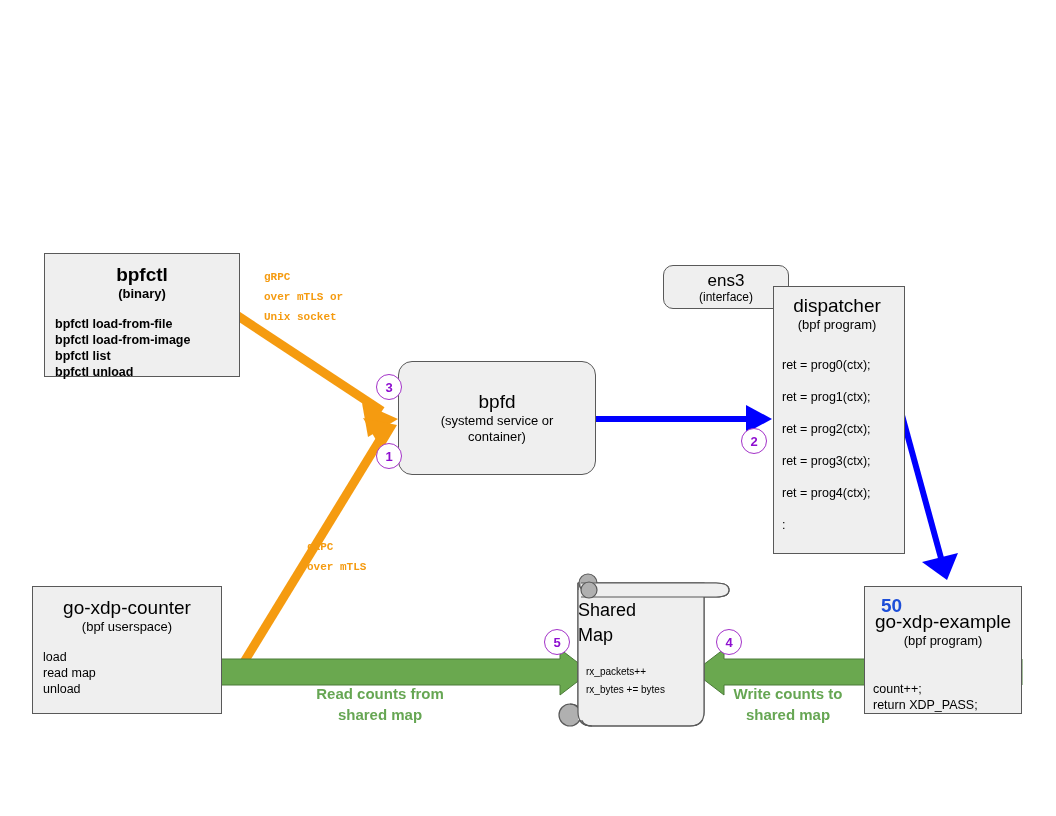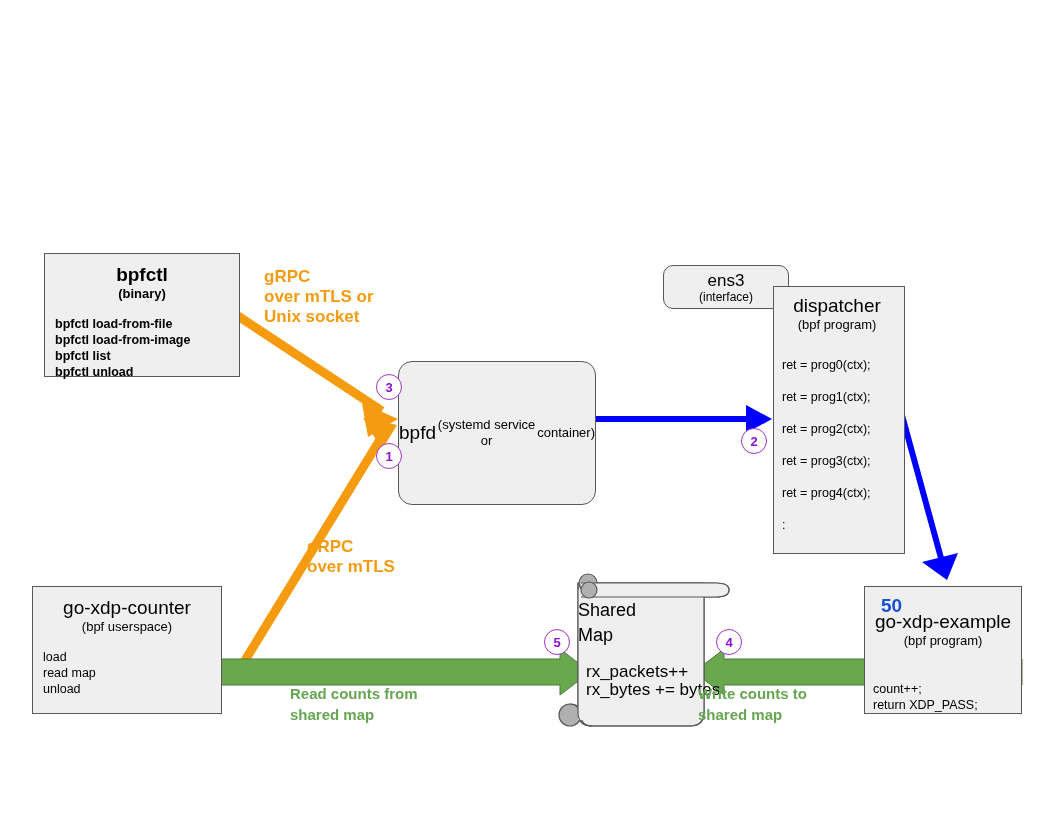--- a/index.html
+++ b/index.html
@@ -9,28 +9,28 @@
     color:#000000;
   }
   #stage{position:absolute;inset:0;width:1056px;height:816px;}
   svg.layer{position:absolute;left:0;top:0;width:1056px;height:816px;overflow:visible;}
   .node{position:absolute;box-sizing:border-box;background:#efefef;border:1px solid #595959;}
   .node .title{font-size:19px;text-align:center;line-height:22px;}
   .node .sub{font-size:13px;text-align:center;line-height:16px;}
   .node .body{font-size:12.5px;line-height:16px;text-align:left;}
   .rounded{border-radius:14px;}
   .label{position:absolute;font-weight:bold;line-height:20px;white-space:pre;}
-  .label.orange{color:#f59b10;font-size:17px;}
-  .label.green{color:#66a653;font-size:15px;text-align:left;line-height:21px;}
+  .label.orange{color:#f59b10;font-size:11px;font-family:Liberation Mono, monospace;}
+  .label.green{color:#66a653;font-size:15px;text-align:center;line-height:21px;}
   .num{position:absolute;width:26px;height:26px;border-radius:50%;
        border:1.6px solid #a332c8;background:#ffffff;color:#8e0fd0;
        font-size:13px;font-weight:bold;display:flex;align-items:center;
        justify-content:center;box-sizing:border-box;}
   .badge50{position:absolute;color:#1d4ed8;font-weight:bold;font-size:19px;}
-  .maptext{position:absolute;font-size:17px;line-height:18px;text-align:left;}
+  .maptext{position:absolute;font-size:10px;line-height:18px;text-align:left;}
 </style>
 </head>
 <body>
 
 <div id="stage">
 
   <svg class="layer" viewBox="0 0 1056 816">
 
     <g>
       <line x1="232" y1="312" x2="382" y2="411" stroke="#f59b10" stroke-width="9"></line>
@@ -79,21 +79,21 @@
     <div class="title">bpfctl</div>
     <div class="sub">(binary)</div>
     <div class="body" style="margin-top:14px;">
       <div>bpfctl load-from-file</div>
       <div>bpfctl load-from-image</div>
       <div>bpfctl list</div>
       <div>bpfctl unload</div>
     </div>
   </div>
 
-  <div class="node rounded" style="left:398px;top:361px;width:198px;height:144px;display:flex;flex-direction:row;
+  <div class="node rounded" style="left:398px;top:361px;width:198px;height:114px;display:flex;flex-direction:column;
               align-items:center;justify-content:center;">
     <div class="title">bpfd</div>
     <div class="sub">(systemd service or</div>
     <div class="sub">container)</div>
   </div>
 
   <div class="node rounded" style="left:663px;top:265px;width:126px;height:44px;display:flex;flex-direction:column;
               align-items:center;justify-content:center;border-radius:10px;">
     <div class="title" style="font-size:17px;line-height:19px;">ens3</div>
     <div class="sub" style="font-size:12px;line-height:14px;">(interface)</div>

